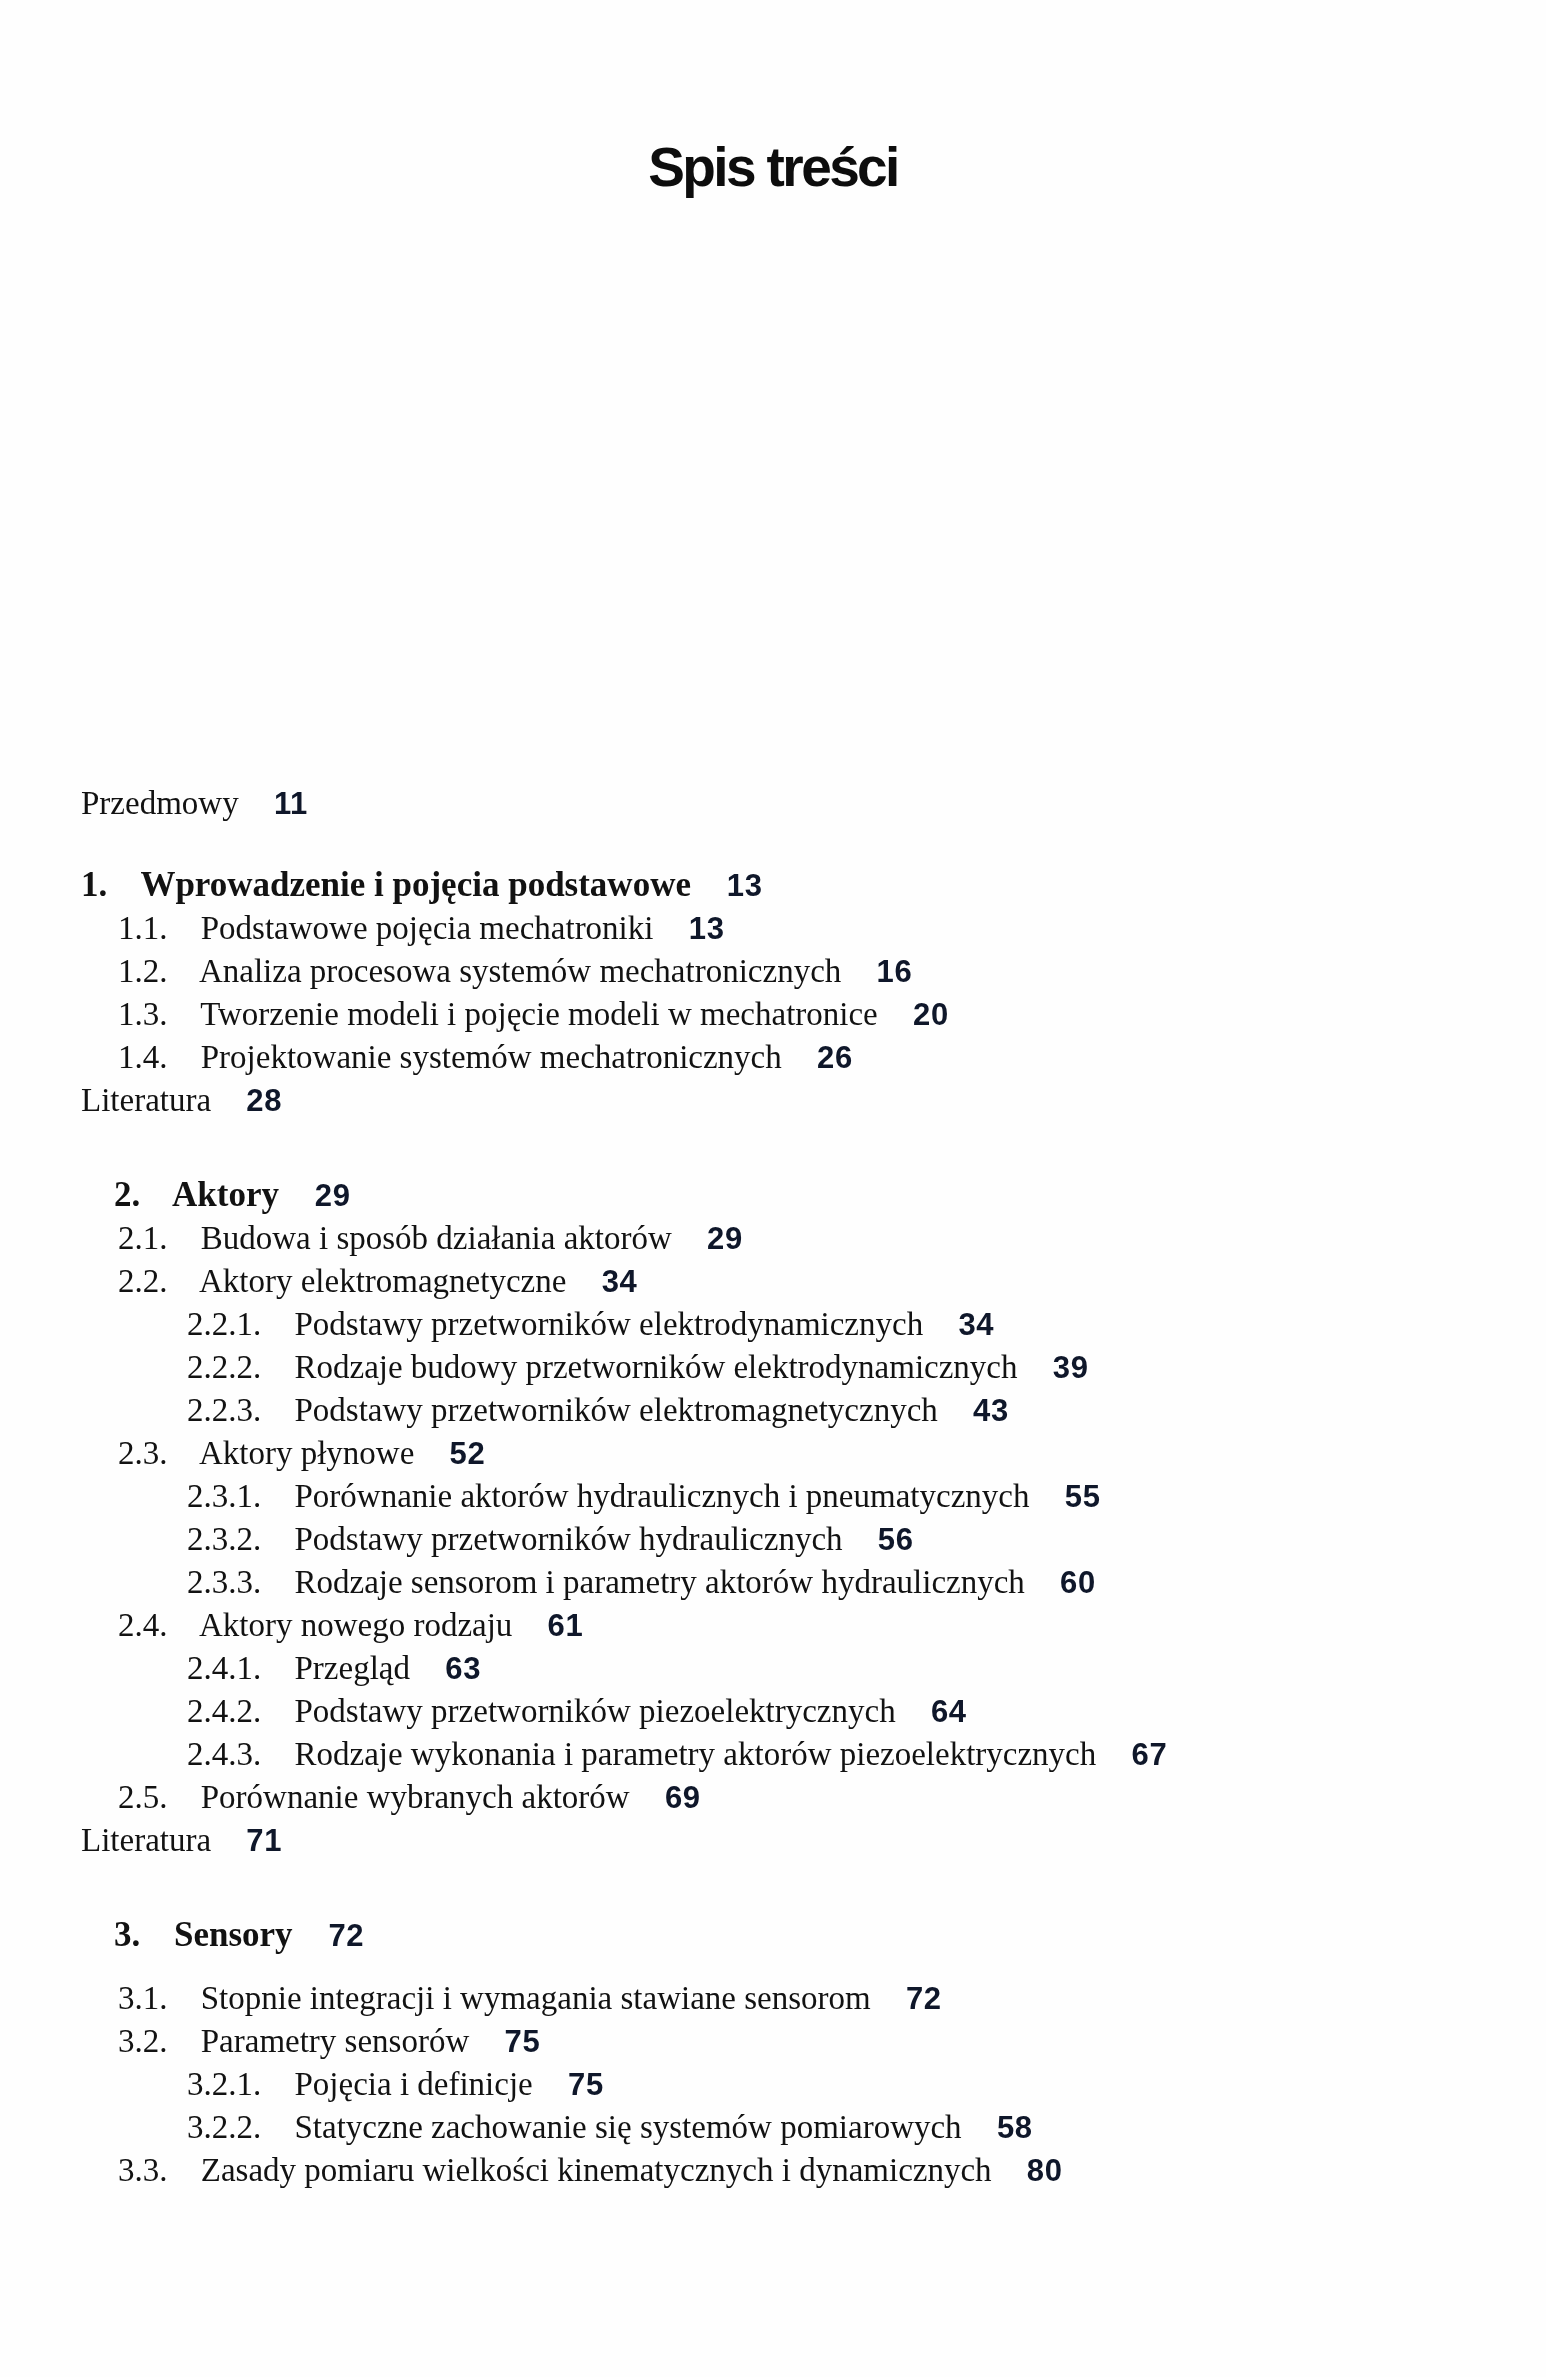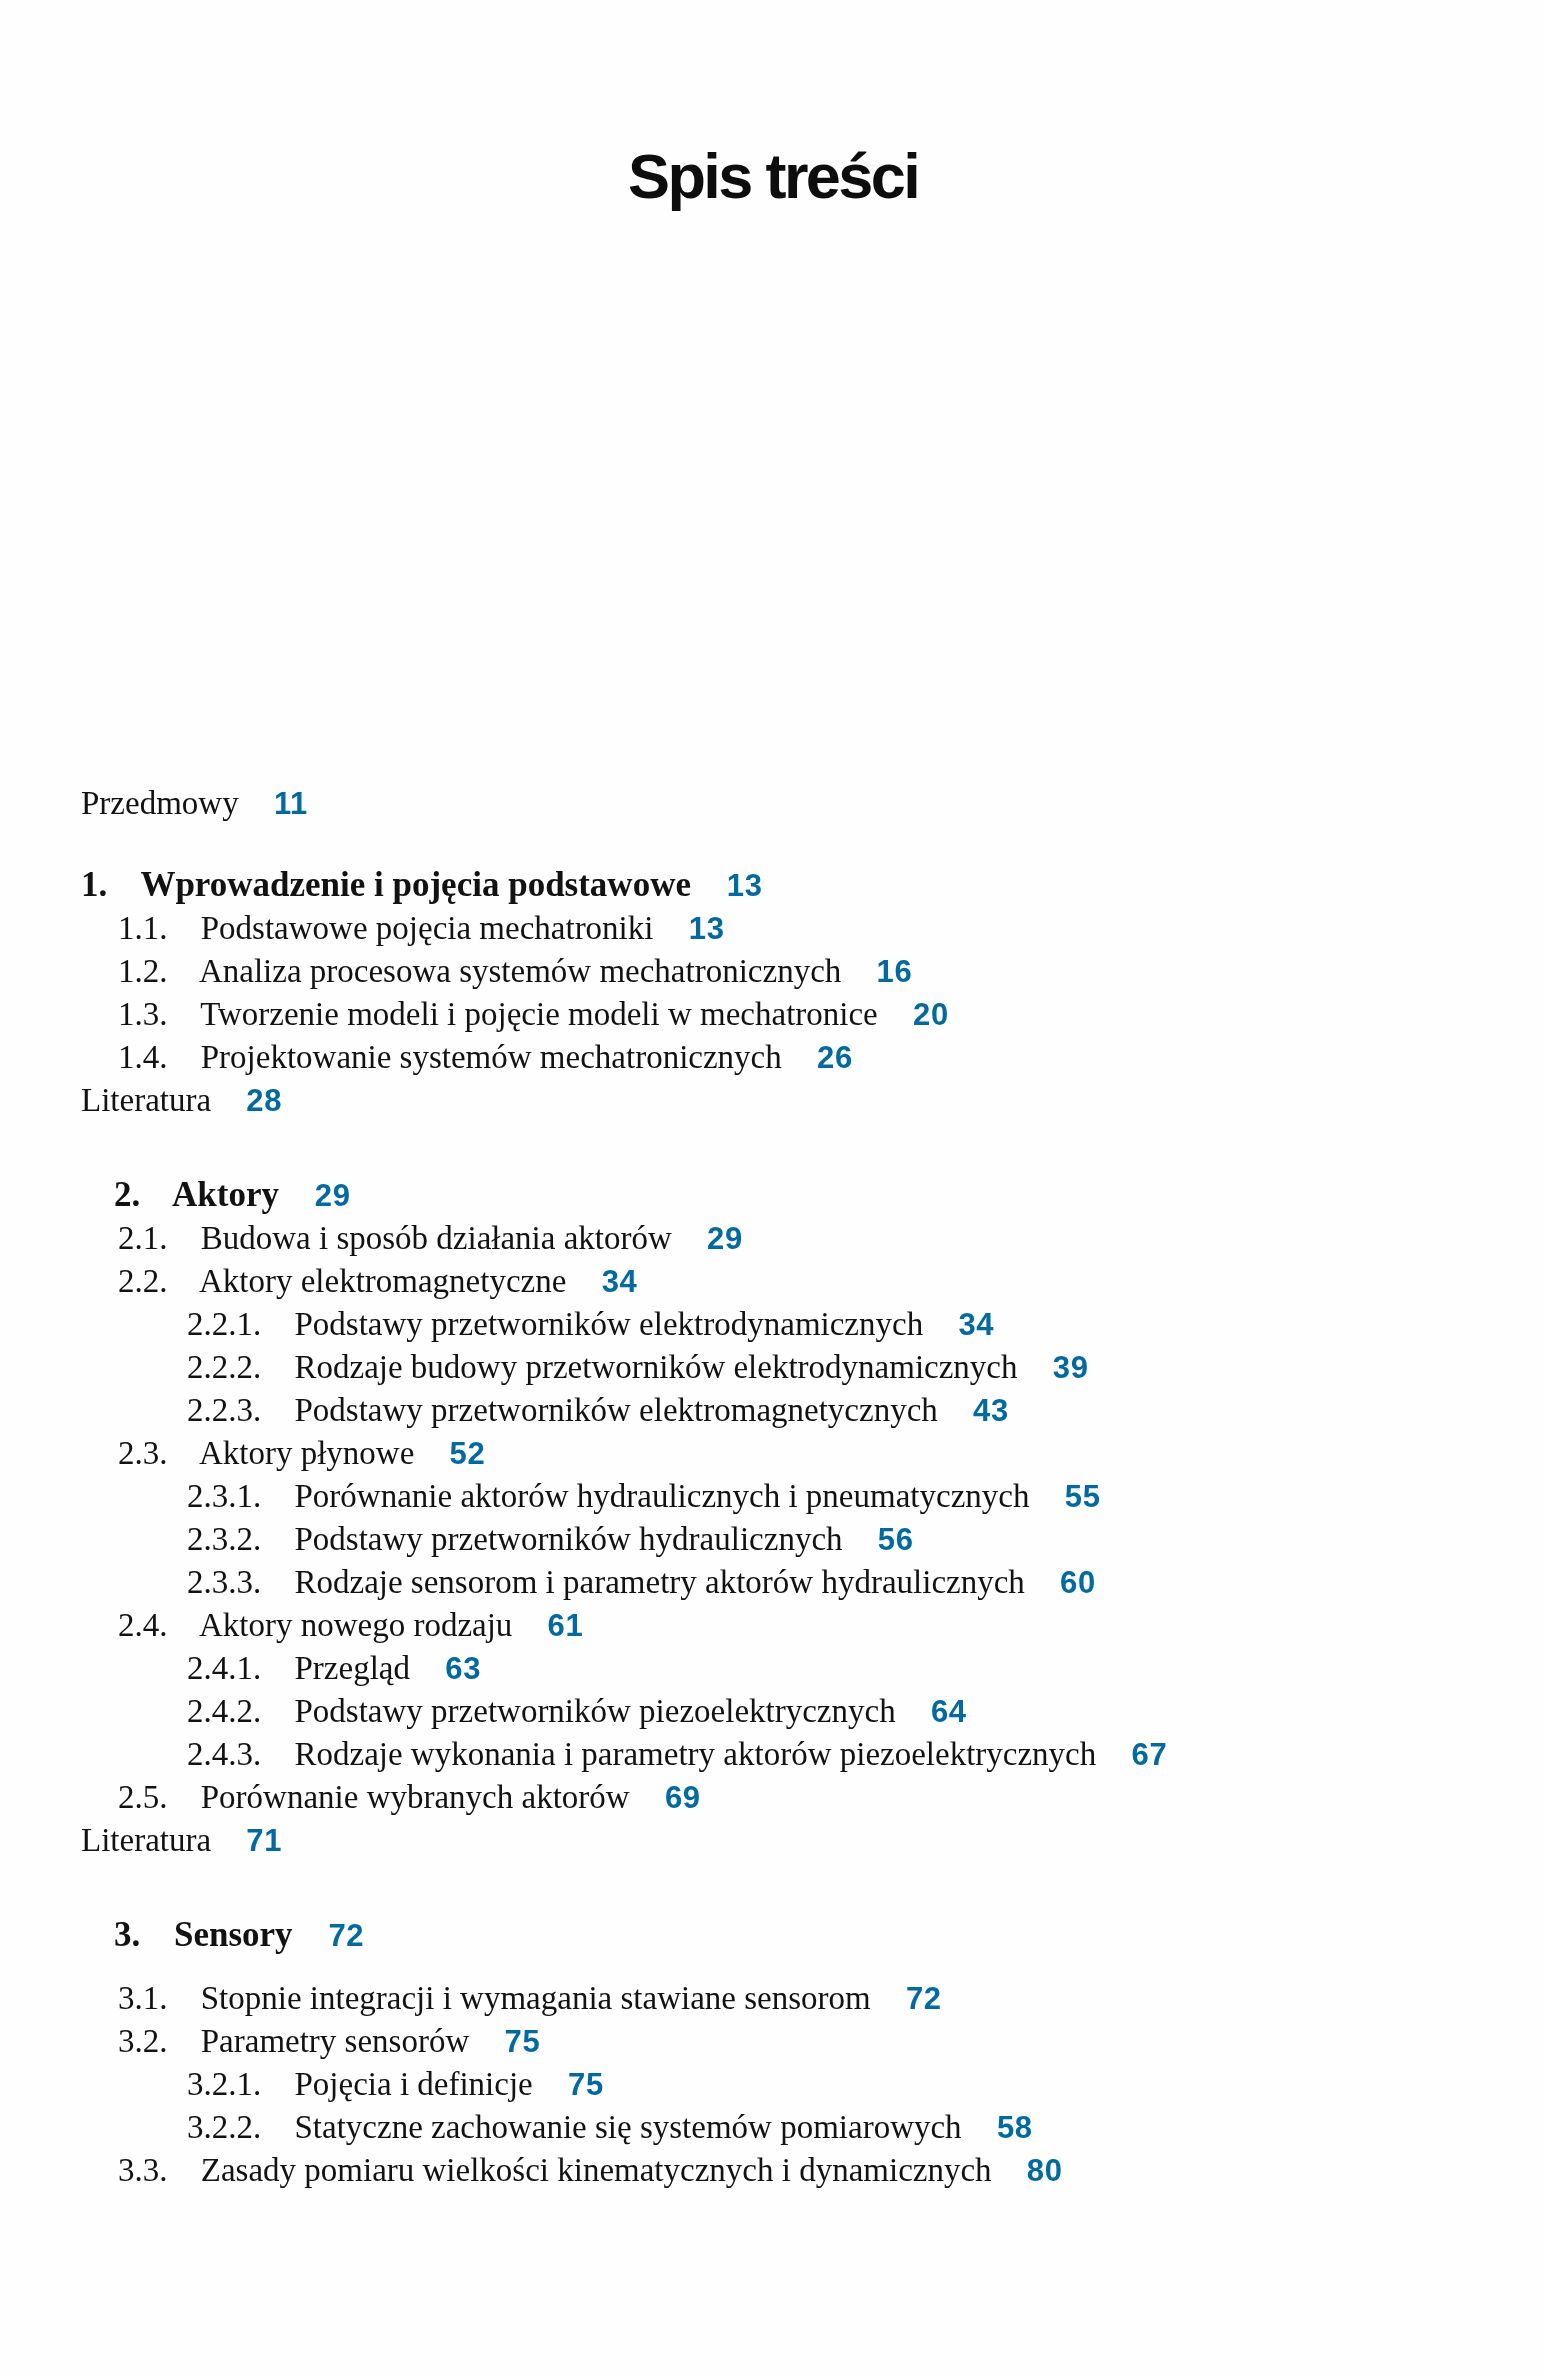--- a/index.html
+++ b/index.html
@@ -17,21 +17,21 @@
     overflow: hidden;
   }
   .page-title {
     position: absolute;
     top: 103px;
     left: 0;
     width: 100%;
     text-align: center;
     font-family: "Liberation Sans", sans-serif;
     font-weight: 700;
-    font-size: 63px;
+    font-size: 55px;
     line-height: 1;
     letter-spacing: -2.6px;
     color: #0d0d0d;
   }
   .toc {
     position: absolute;
     left: 81px;
     top: 782px;
     font-family: "Liberation Serif", serif;
     font-size: 33px;
@@ -54,21 +54,21 @@
     display: inline-block;
     margin-right: 25px;
   }
   .num:empty { display: none; }
   .pg {
     font-family: "Liberation Sans", sans-serif;
     font-weight: 700;
     font-size: 31px;
     margin-left: 27px;
     letter-spacing: 0.7px;
-    color: #0369a1;
+    color: #0f172a;
   }
 </style>
 </head>
 <body>
 
 <div class="page">
   <h1 class="page-title">Spis treści</h1>
 
   <div class="toc">
       <div class="entry" data-level="0" data-heading="false">

